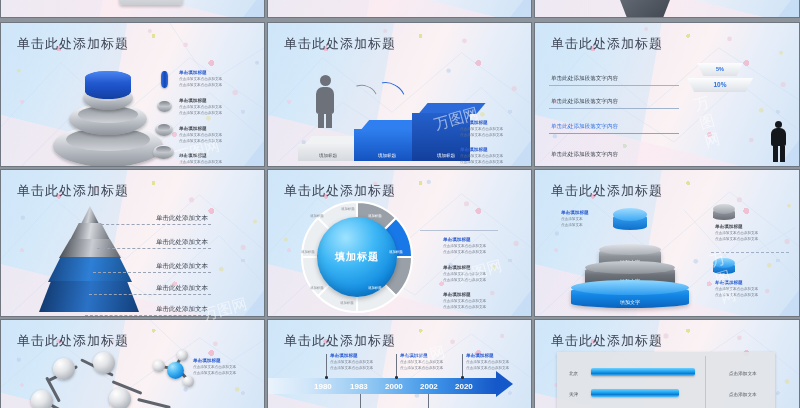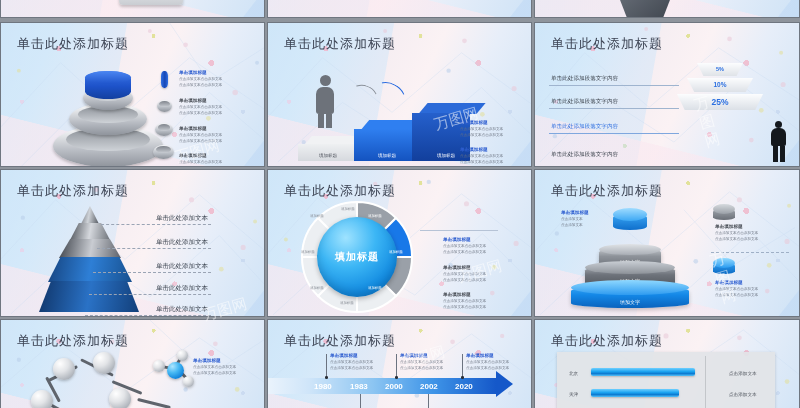--- a/index.html
+++ b/index.html
@@ -325,24 +325,20 @@
     <div class="title">单击此处添加标题</div>
 
     <div class="fn" style="left:162px; top:40px; width:46px; height:13px; font-size:5.5px; line-height:13px;
          background:linear-gradient(180deg,#fcfdfe,#dfe3e8); clip-path:polygon(0 0,100% 0,86% 100%,14% 100%);">
       <span>5%</span>
     </div>
     <div class="fn" style="left:152px; top:55px; width:66px; height:14px; font-size:6.5px; line-height:14px;
          background:linear-gradient(180deg,#fcfdfe,#dde1e7); clip-path:polygon(0 0,100% 0,89% 100%,11% 100%);">
       <span>10%</span>
     </div>
-    <div class="fn" style="left:142px; top:71px; width:86px; height:16px; font-size:8.5px; line-height:16px;
-         background:linear-gradient(180deg,#fcfdfe,#dbe0e6); clip-path:polygon(0 0,100% 0,91% 100%,9% 100%);">
-      <span>25%</span>
-    </div>
 
     <div class="rt" style="left:16px; top:52px; font-size:5.6px; color:#3a414b;">单击此处添加段落文字内容</div>
     <div class="rowline" style="left:14px; top:62px; width:130px;"></div>
     <div class="rt" style="left:16px; top:75px; font-size:5.6px; color:#3a414b;">单击此处添加段落文字内容</div>
     <div class="rowline" style="left:14px; top:85px; width:130px;"></div>
     <div class="rt" style="left:16px; top:100px; font-size:5.6px; color:#2f6fe0;">单击此处添加段落文字内容</div>
     <div class="rowline" style="left:14px; top:110px; width:130px; background:#7fa7de;"></div>
     <div class="rt" style="left:16px; top:128px; font-size:5.6px; color:#3a414b;">单击此处添加段落文字内容</div>
 
     <div class="silhouette" style="left:236px; top:98px;">

